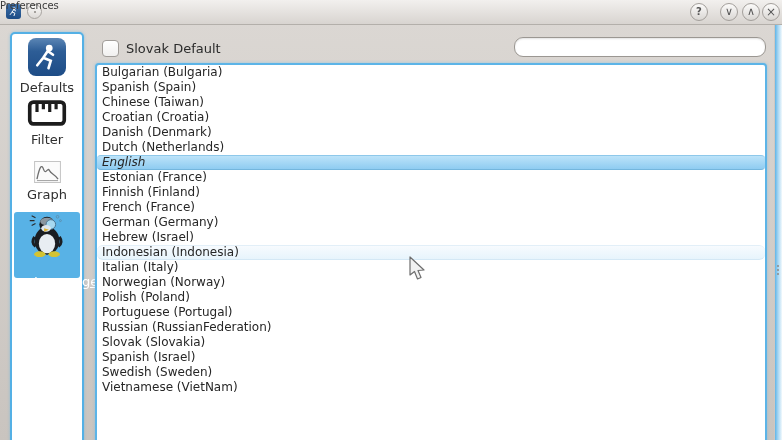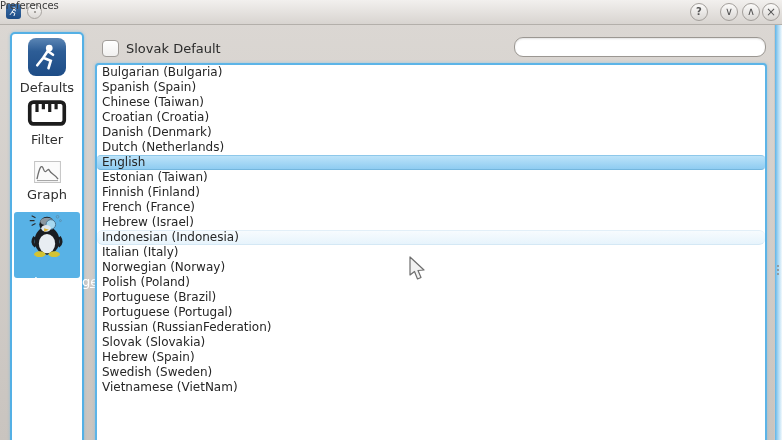--- a/index.html
+++ b/index.html
@@ -50,21 +50,21 @@
 
   
   .list{position:absolute;left:95px;top:63px;width:672px;bottom:-4px;box-sizing:border-box;
     background:#fff;border:2px solid #5cb4e7;border-radius:4px 4px 0 0;
     box-shadow:0 0 3px rgba(92,180,231,.55);overflow:hidden;}
   .rows{position:absolute;left:0;right:0;top:0;}
   .row{height:15px;line-height:15px;padding-left:5px;font-size:12px;color:#262626;
     box-sizing:border-box;white-space:nowrap;cursor:default;}
   .row.selected{background:linear-gradient(#bce3f9,#8fccf1);
     border-top:1px solid #8ec8ea;border-bottom:1px solid #74b6dd;
-    line-height:13px;border-radius:4px;}
+    line-height:13px;border-radius:4px;font-style:italic;}
   .row.hover{background:linear-gradient(#f7fbfe,#e7f4fc);
     border-top:1px solid #e2eff8;border-bottom:1px solid #d4e8f5;
     line-height:13px;border-radius:6px;}
 
   
   .edge-strip{position:absolute;right:0;top:25px;bottom:0;width:7px;
     background:linear-gradient(to right,#5fb5e8,#a9d7f2 45%,#f2f9fd);
     border-left:1px solid #cdc8c3;}
   .edge-dots{position:absolute;left:2px;top:238px;}
   .edge-dots i{display:block;width:2px;height:2px;border-radius:50%;background:#8e8a86;margin:2px 0;}
@@ -172,31 +172,34 @@
 
         <div class="row">
           <span>Dutch (Netherlands)</span>
         </div>
 
         <div class="row selected">
           <span>English</span>
         </div>
 
         <div class="row">
-          <span>Estonian (Taiwan)</span>
+          <span>Estonian (France)</span>
         </div>
 
         <div class="row">
           <span>Finnish (Finland)</span>
         </div>
 
         <div class="row">
           <span>French (France)</span>
         </div>
 
+        <div class="row">
+          <span>German (Germany)</span>
+        </div>
 
 
         <div class="row">
           <span>Hebrew (Israel)</span>
         </div>
 
         <div class="row hover">
           <span>Indonesian (Indonesia)</span>
         </div>
 
@@ -205,38 +208,35 @@
         </div>
 
         <div class="row">
           <span>Norwegian (Norway)</span>
         </div>
 
         <div class="row">
           <span>Polish (Poland)</span>
         </div>
 
-        <div class="row">
-          <span>Portuguese (Brazil)</span>
-        </div>
 
         <div class="row">
           <span>Portuguese (Portugal)</span>
         </div>
 
         <div class="row">
           <span>Russian (RussianFederation)</span>
         </div>
 
         <div class="row">
           <span>Slovak (Slovakia)</span>
         </div>
 
         <div class="row">
-          <span>Hebrew (Spain)</span>
+          <span>Spanish (Israel)</span>
         </div>
 
         <div class="row">
           <span>Swedish (Sweden)</span>
         </div>
 
         <div class="row">
           <span>Vietnamese (VietNam)</span>
         </div>
       </div>

